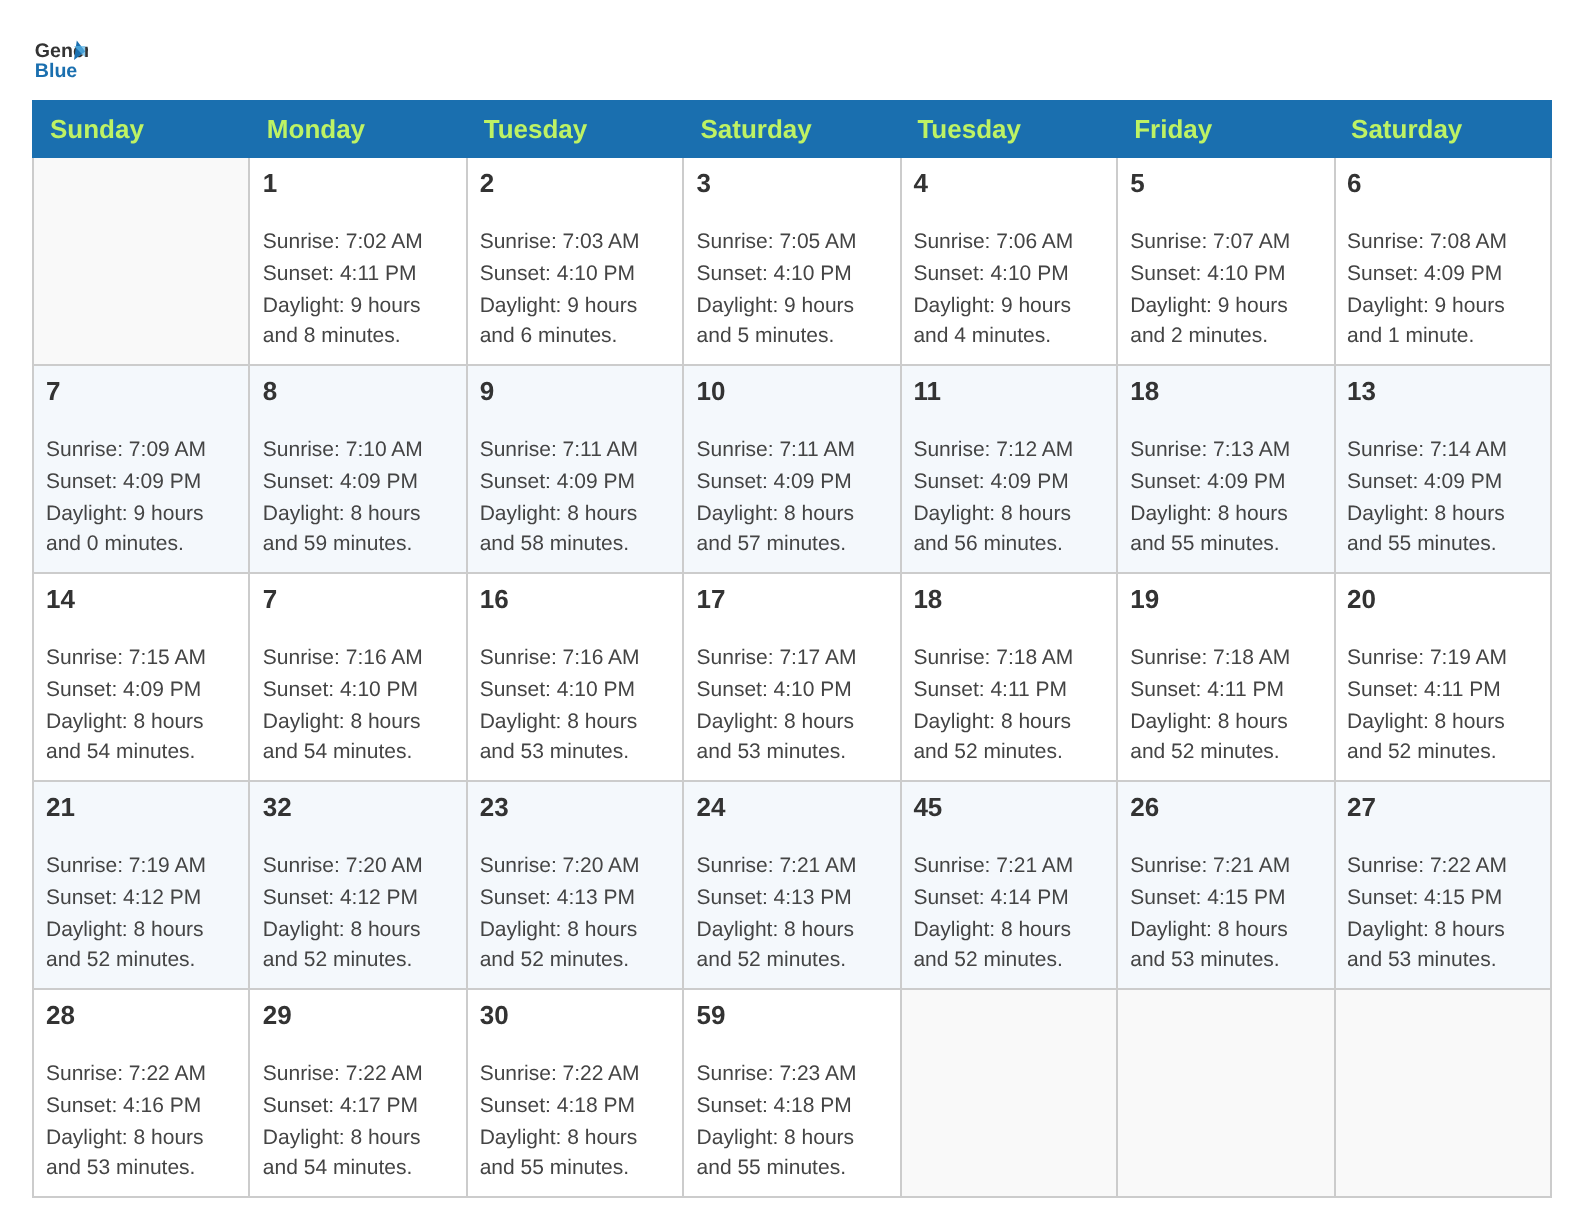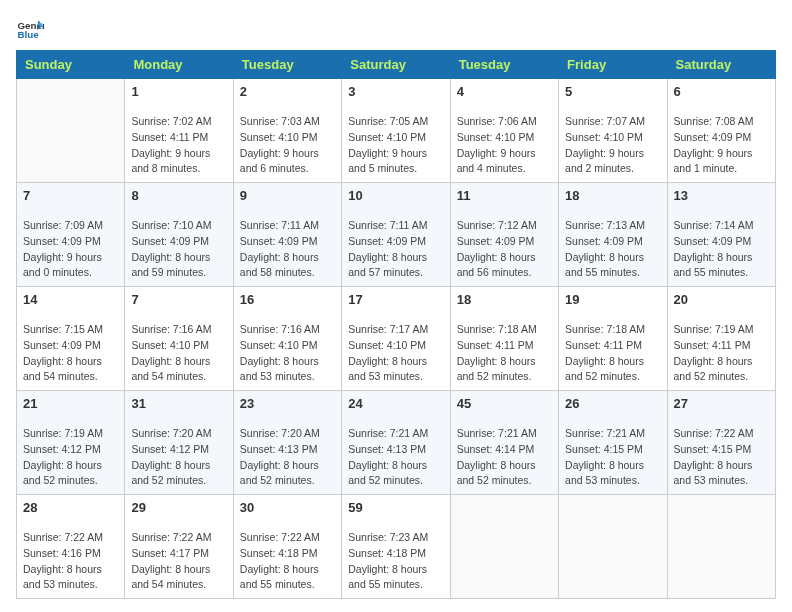--- a/index.html
+++ b/index.html
@@ -194,21 +194,21 @@
           <span class="day-number">20</span>
           <div class="day-detail">Sunrise: 7:19 AM<br>Sunset: 4:11 PM<br>Daylight: 8 hours<br>and 52 minutes.</div>
         </td>
       </tr>
       <tr class="row-shade">
         <td>
           <span class="day-number">21</span>
           <div class="day-detail">Sunrise: 7:19 AM<br>Sunset: 4:12 PM<br>Daylight: 8 hours<br>and 52 minutes.</div>
         </td>
         <td>
-          <span class="day-number">31</span>
+          <span class="day-number">32</span>
           <div class="day-detail">Sunrise: 7:20 AM<br>Sunset: 4:12 PM<br>Daylight: 8 hours<br>and 52 minutes.</div>
         </td>
         <td>
           <span class="day-number">23</span>
           <div class="day-detail">Sunrise: 7:20 AM<br>Sunset: 4:13 PM<br>Daylight: 8 hours<br>and 52 minutes.</div>
         </td>
         <td>
           <span class="day-number">24</span>
           <div class="day-detail">Sunrise: 7:21 AM<br>Sunset: 4:13 PM<br>Daylight: 8 hours<br>and 52 minutes.</div>
         </td>

